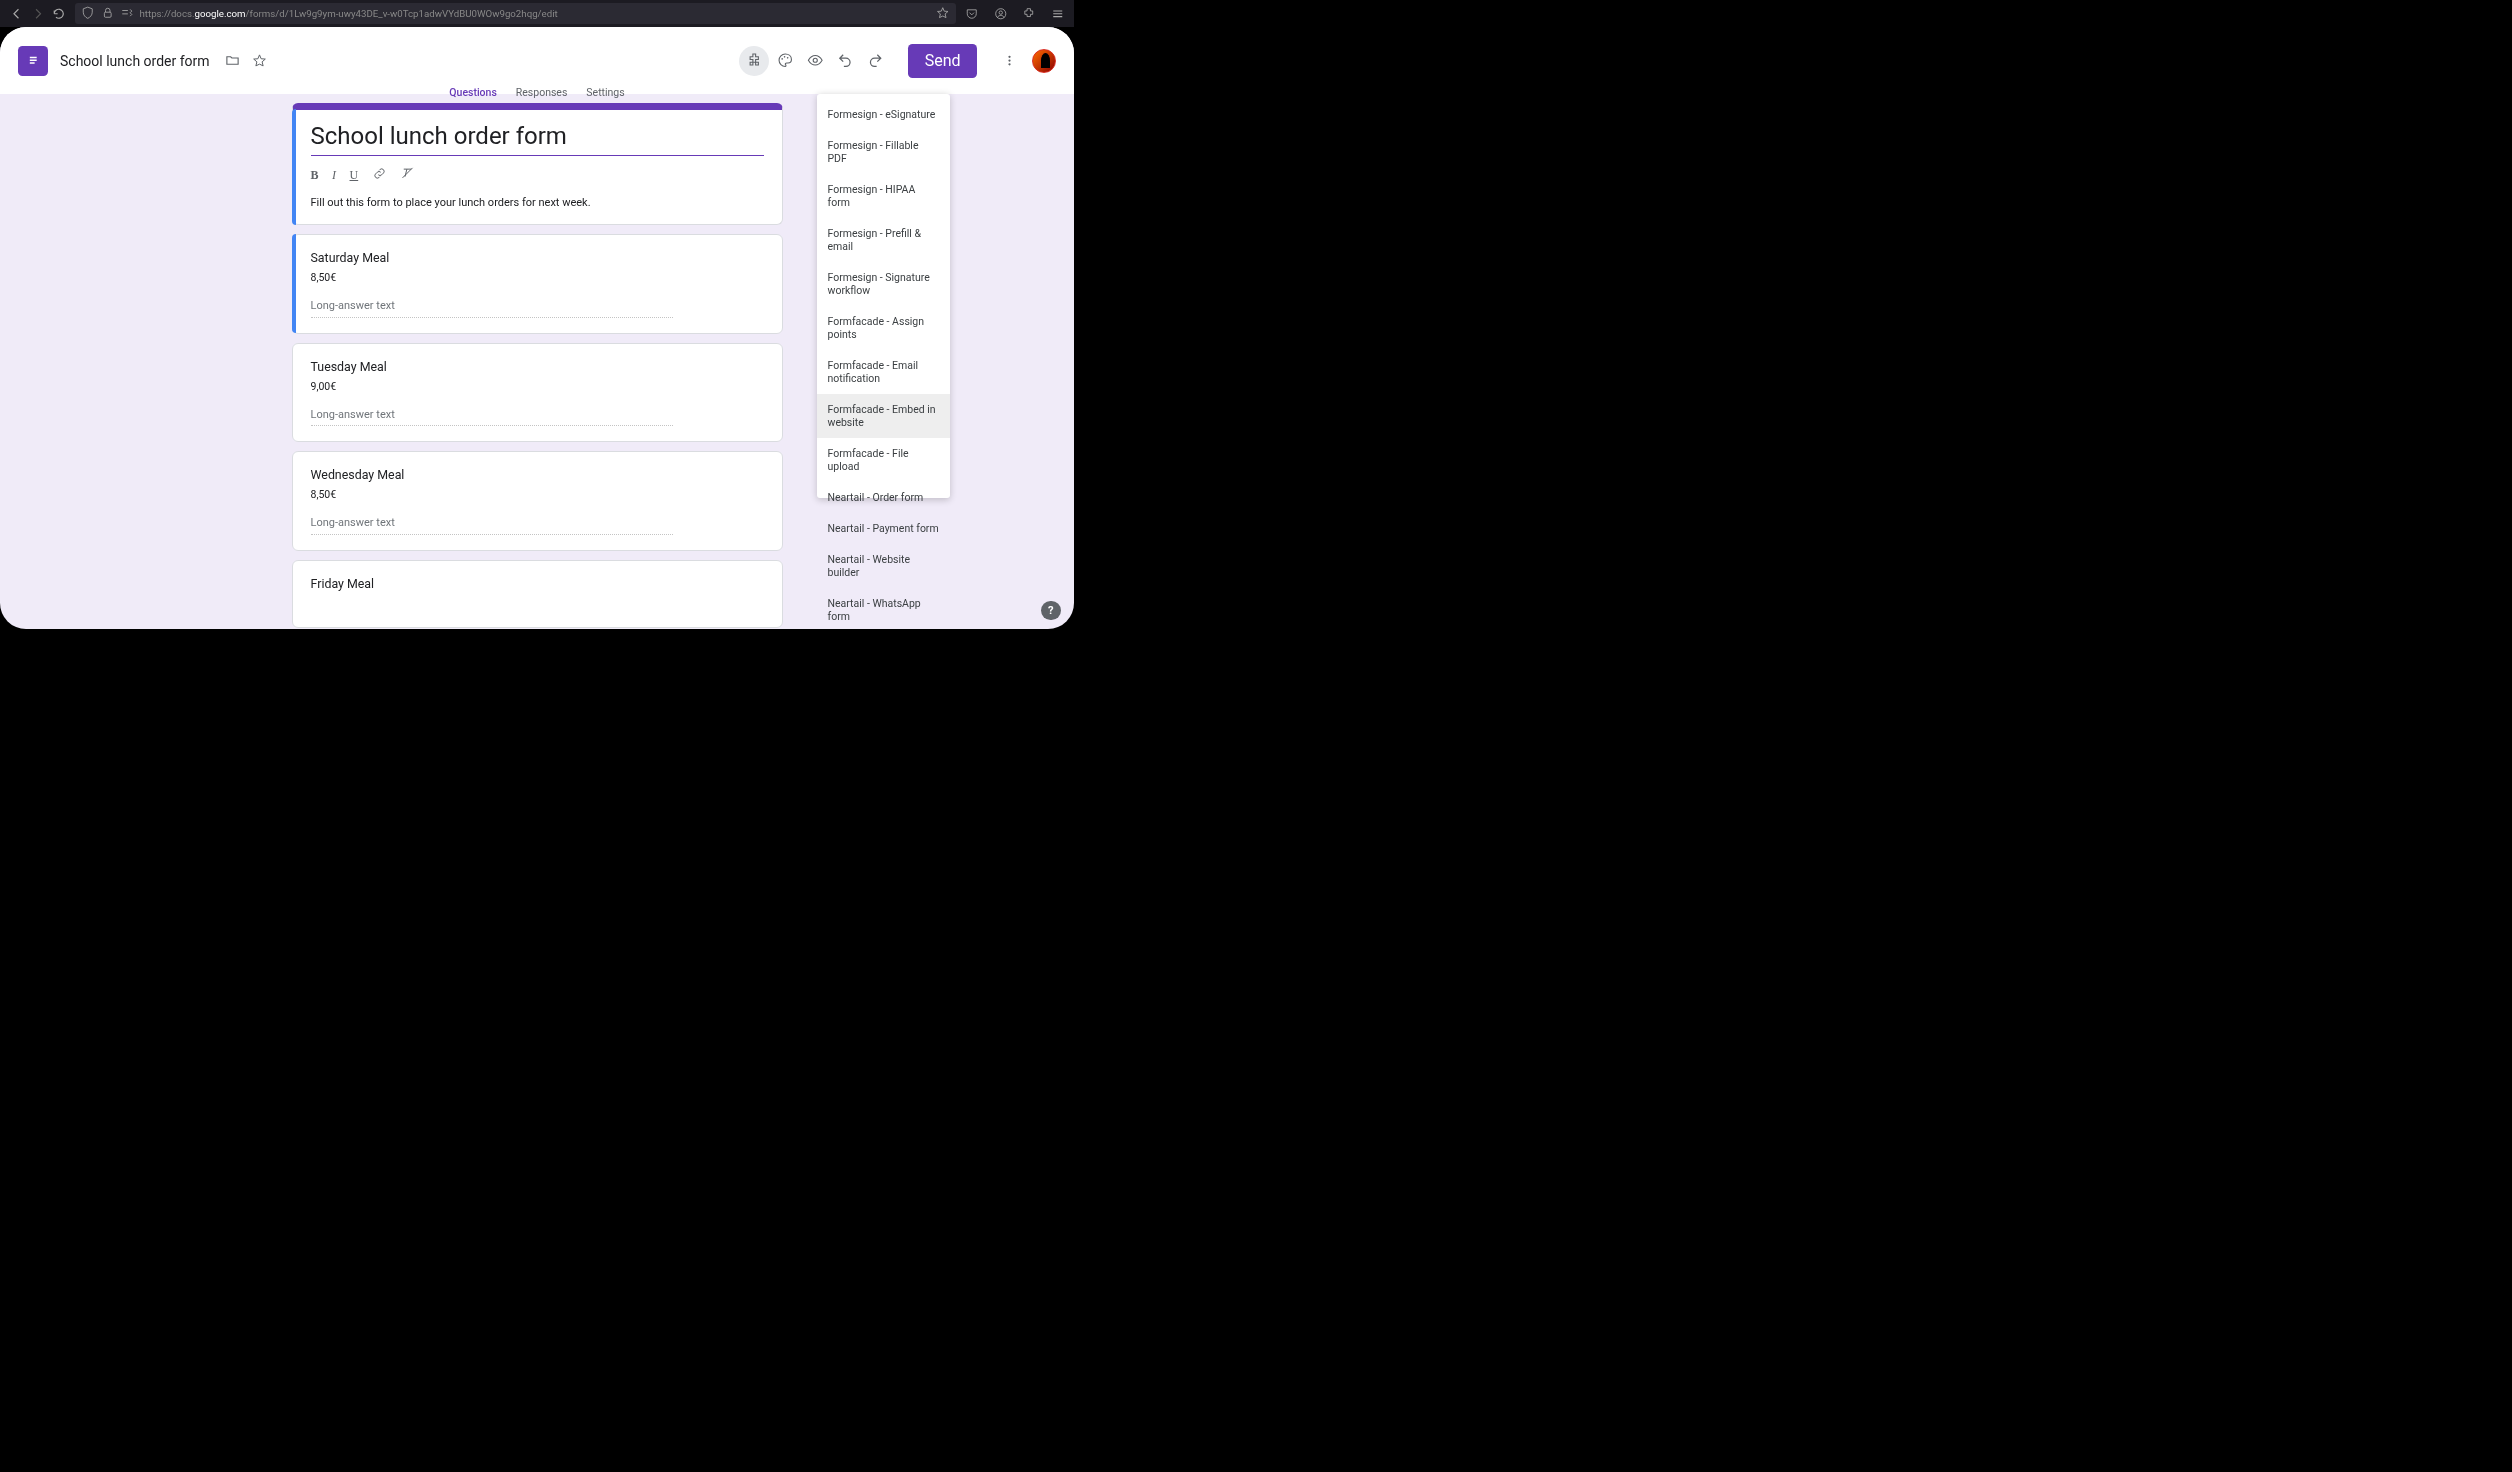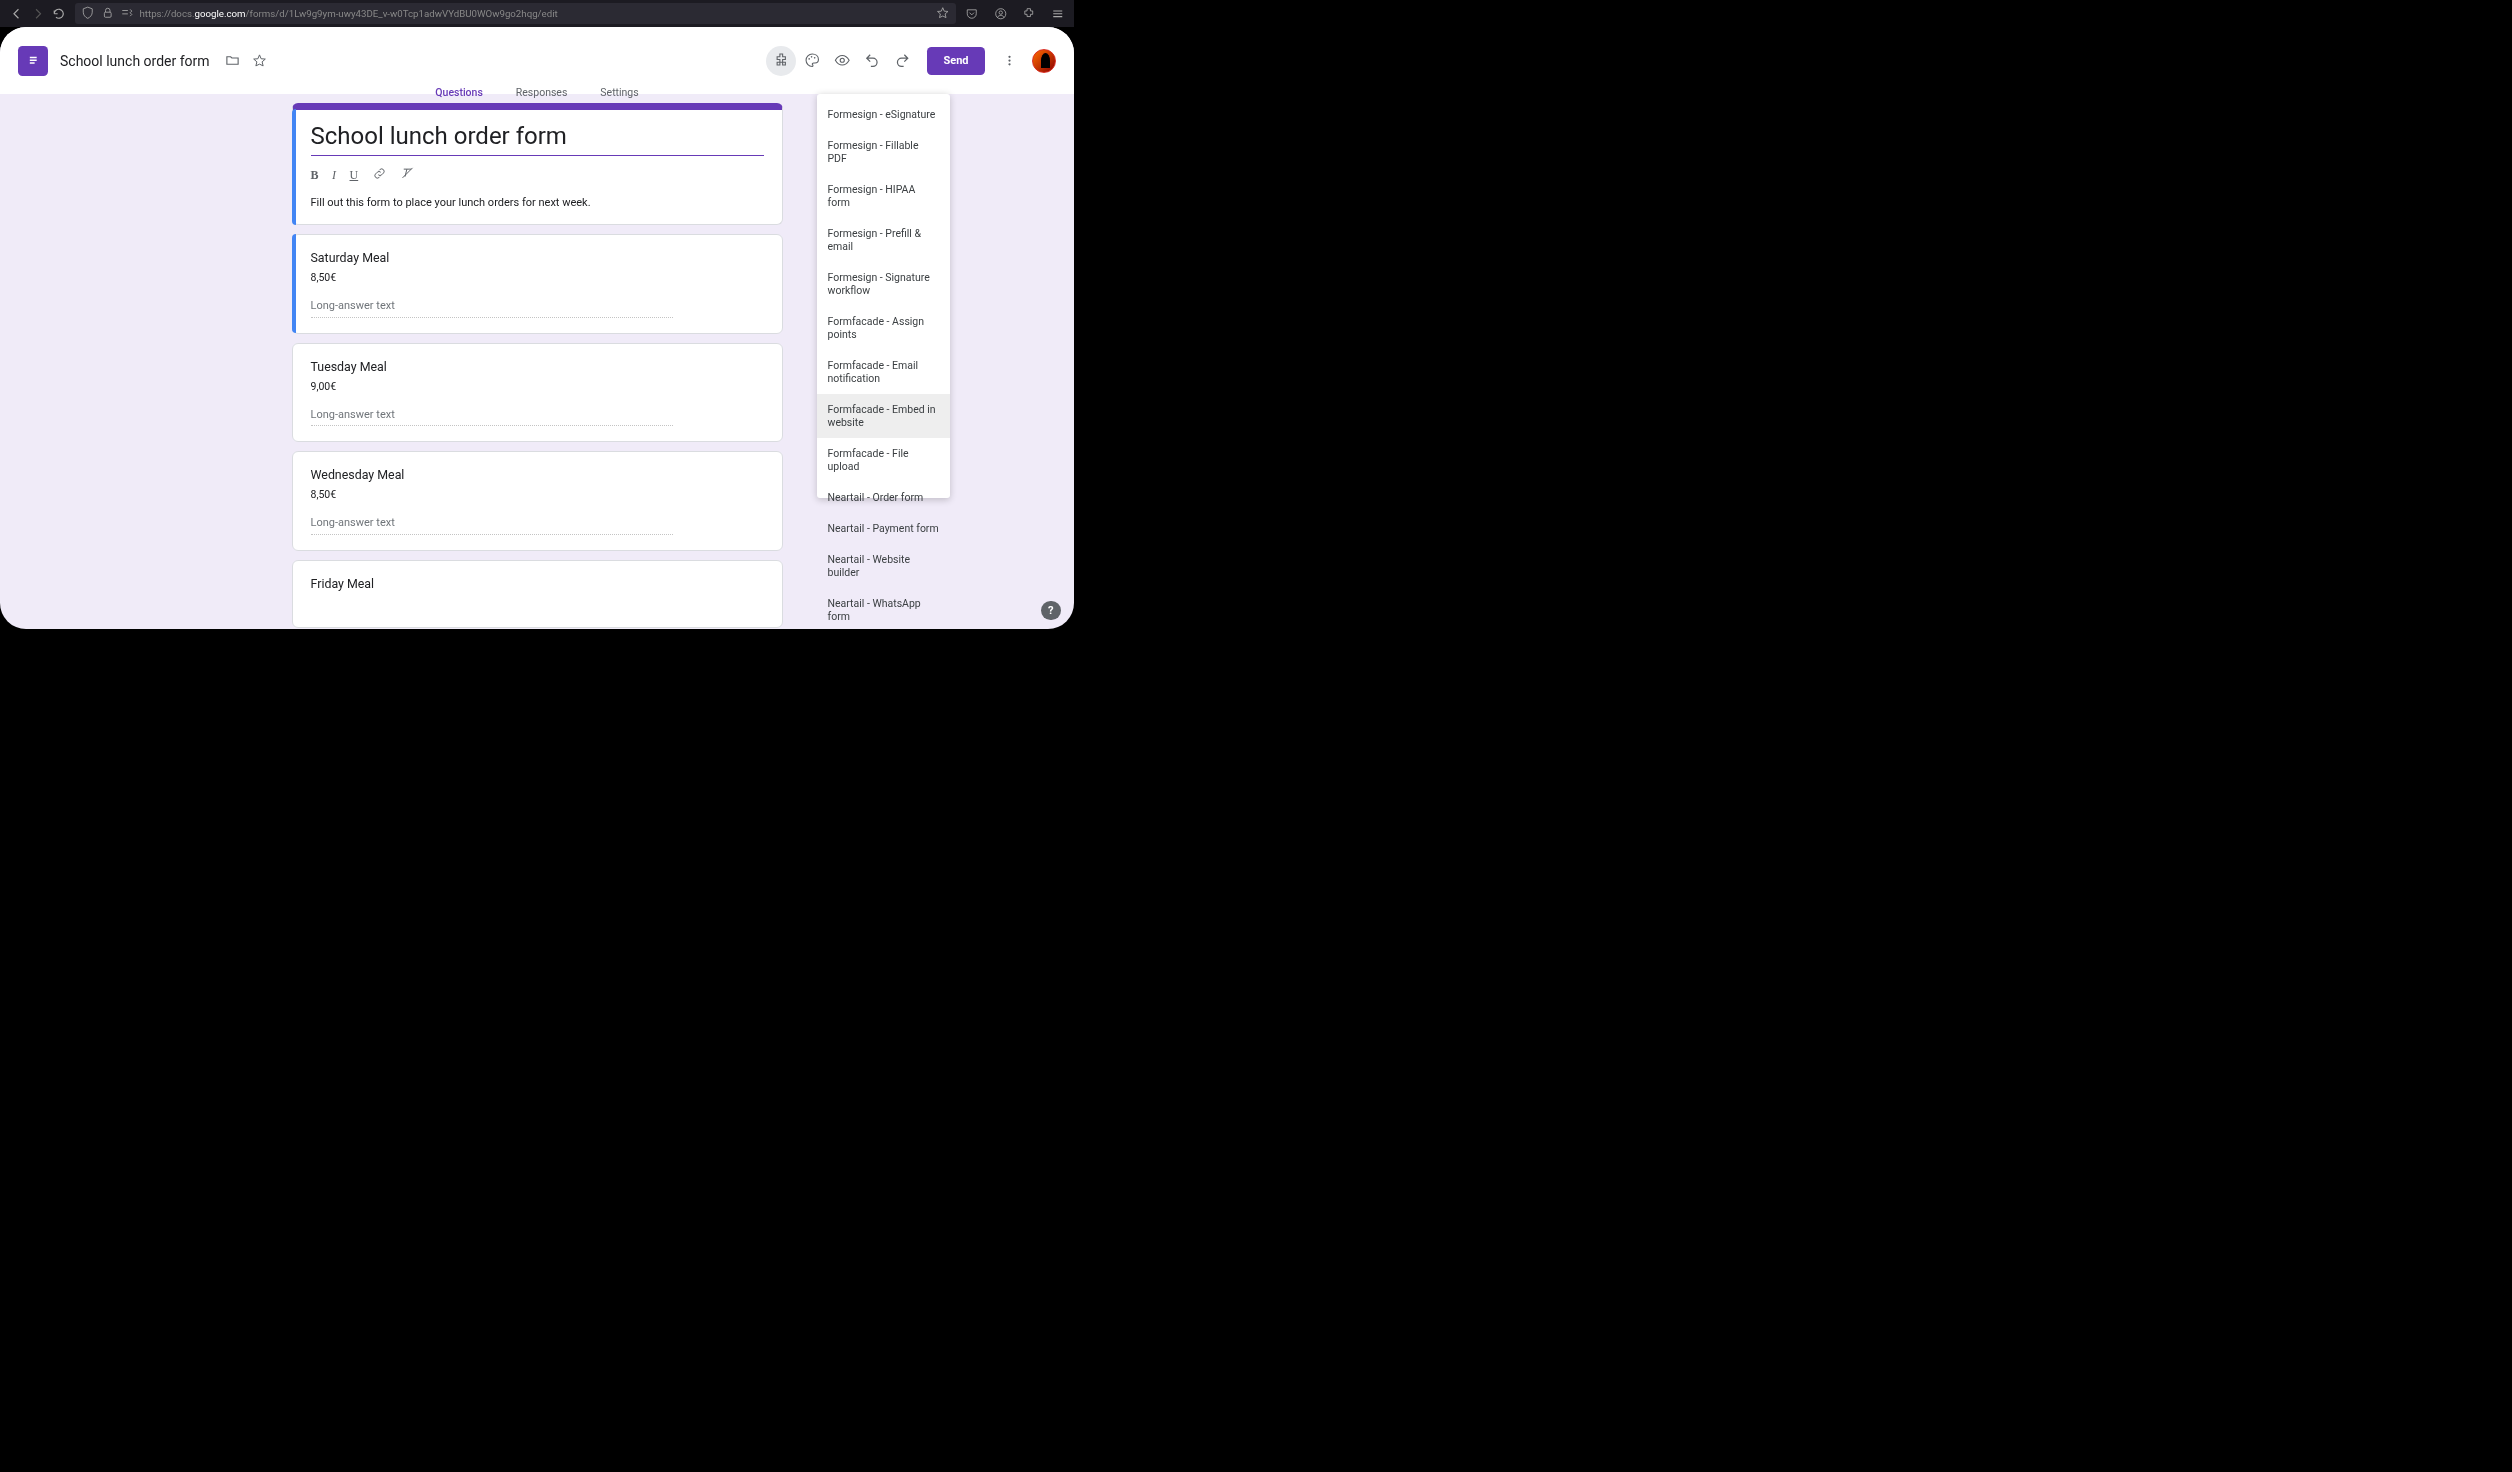--- a/index.html
+++ b/index.html
@@ -18,27 +18,27 @@
     .right-icons > span { width: 21px; height: 21px; display: flex; align-items: center; justify-content: center; cursor: pointer;}
     
     
     .app { height: calc(629px - 27px); background: #f0ebf8; position: relative; overflow: hidden; border-radius: 26px; }
     .app-header { height: 67px; background: #fff; display: flex; align-items: center; padding: 0 18px; }
     .logo { width: 30px; height: 30px; background: #673ab7; border-radius: 4.5px; display: flex; align-items: center; justify-content: center; color: #fff; font-size: 15px; margin-right: 12px;}
     .doc-title { font-size: 14px; color: #202124; margin-right: 9px;}
     .header-icon { color: #5f6368; width: 27px; height: 27px; display: flex; align-items: center; justify-content: center; cursor: pointer; border-radius: 50%;}
     .header-right { margin-left: auto; display: flex; align-items: center; gap: 3px;}
     .addon-circle { width: 30px; height: 30px; background: #e8eaed; border-radius: 50%; display: flex; align-items: center; justify-content: center; color: #5f6368; }
-    .send-btn { background: #673ab7; color: #fff; padding: 7.5px 16.5px; border-radius: 4.5px; font-size: 11px; font-weight: 700; margin: 0 8px;}
+    .send-btn { background: #673ab7; color: #fff; padding: 7.5px 16.5px; border-radius: 4.5px; font-size: 16px; font-weight: 400; margin: 0 16px;}
     .avatar { width: 24px; height: 24px; border-radius: 50%; background: linear-gradient(135deg, #ff6b00, #8b0000); margin-left: 6px; position: relative; overflow: hidden; border: 1.5px solid #d93025;}
     .avatar::after { content:""; position:absolute; width: 9px; height: 15px; background: #000; left: 7.5px; top: 3px; border-radius: 50% 50% 0 0;}
     
     
     .tabs-wrap { position: absolute; top: 42px; left: 0; right: 0; display: flex; justify-content: center; z-index: 5;}
-    .tabs { display: flex; gap: 27px; padding-top: 10.5px;}
+    .tabs { display: flex; gap: 13px; padding-top: 10.5px;}
     .tab { padding: 6px 3px 9px; font-size: 10.5px; color: #5f6368; cursor: pointer; position: relative;}
     .tab.active { color: #673ab7; font-weight: 500;}
     .tab.active::after { content:""; position: absolute; bottom: 0; left: -1.5px; right: -1.5px; height: 2.2px; background: #673ab7; border-radius: 2.2px 2.2px 0 0;}
     
     
     .canvas { position: absolute; top: 67px; bottom: 0; left: 0; right: 0; overflow-y: auto; padding: 9px 0 30px; }
     .form-stack { width: 491px; margin: 0 auto; display: flex; flex-direction: column; gap: 9px;}
     .card { background: #fff; border-radius: 6px; border: 0.7px solid #dadce0; padding: 15px 18px; position: relative;}
     .card.title-card { border-top: 7.5px solid #673ab7; border-left: 0.7px solid #dadce0; padding-top: 12px;}
     .card.title-card::before { content:""; position:absolute; left:-0.7px; top:-0.7px; bottom:-0.7px; width: 4.5px; background:#4285f4; border-radius: 6px 0 0 6px;}

